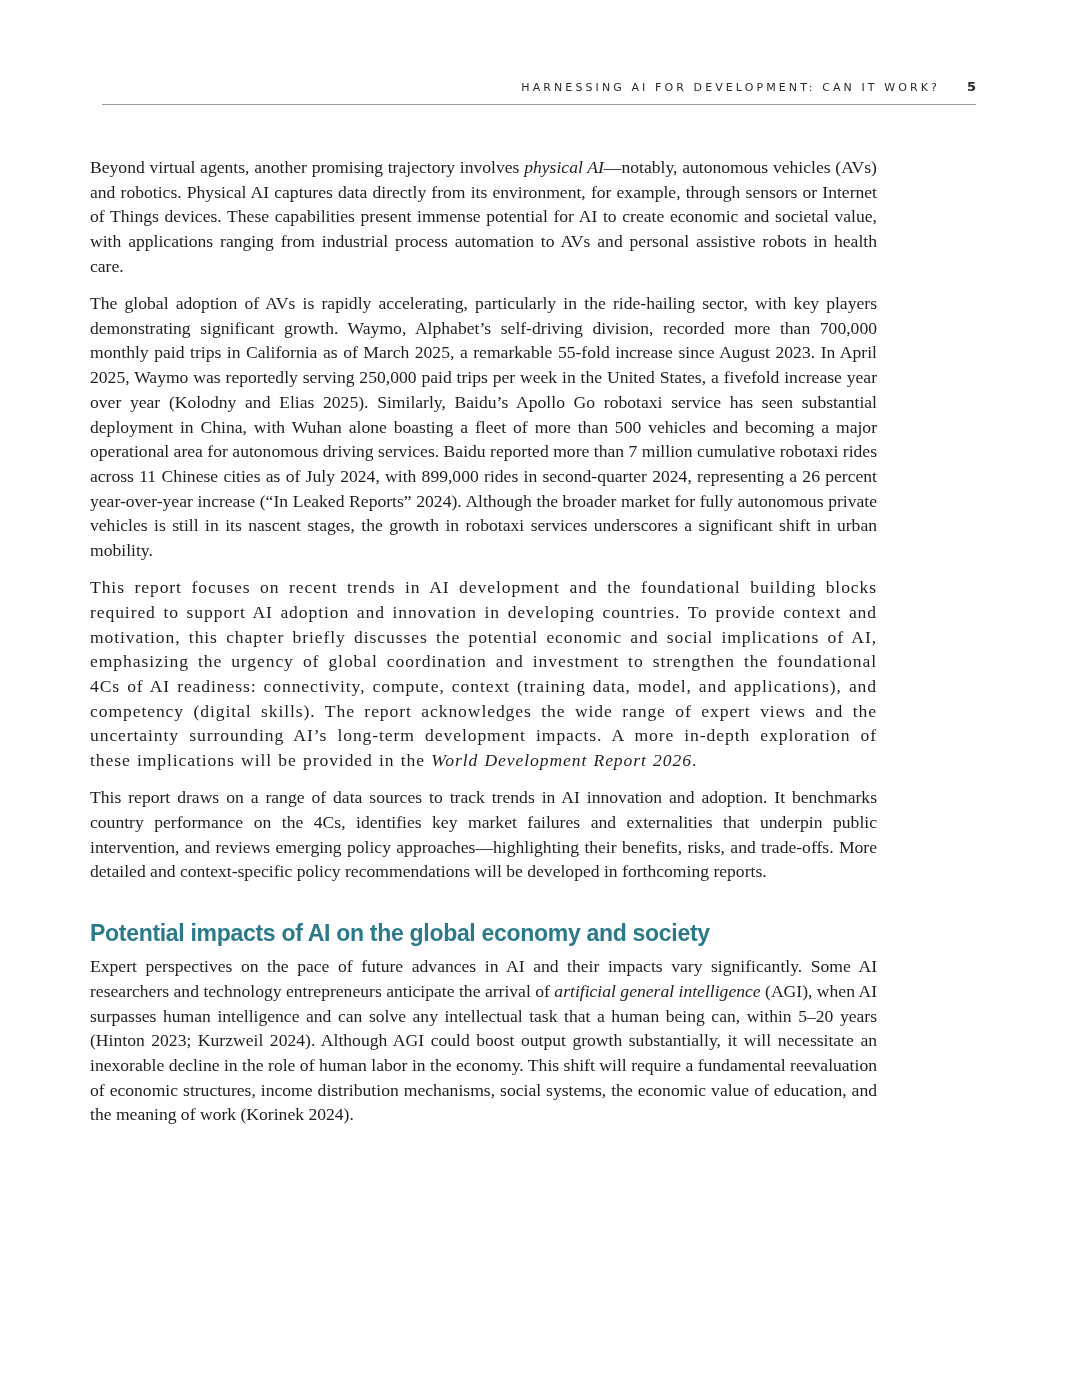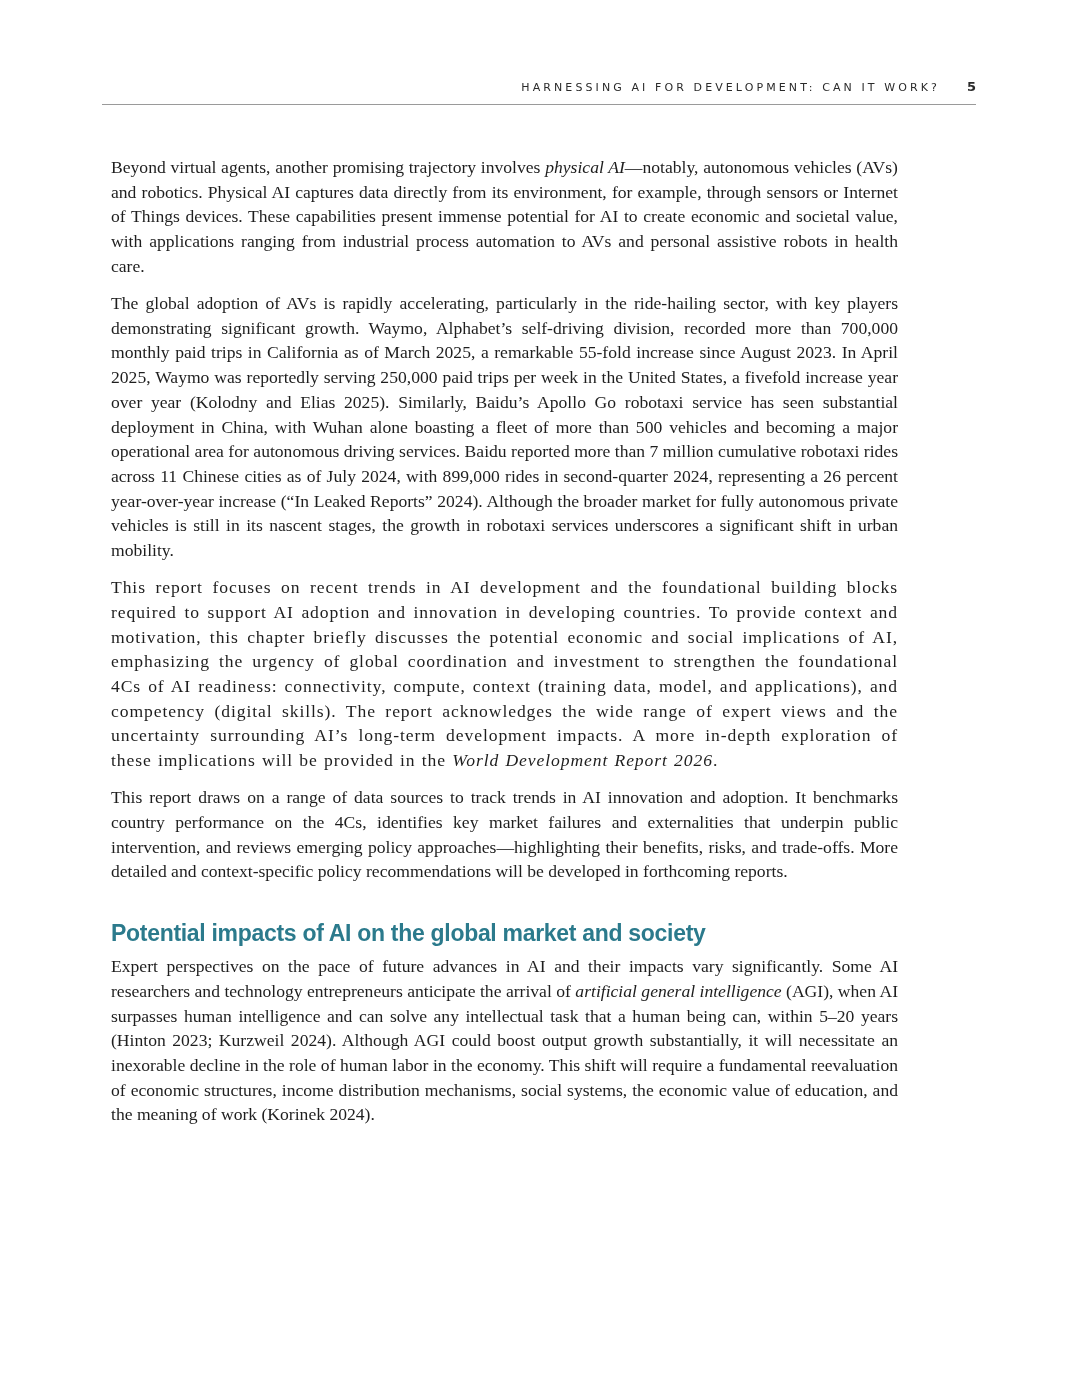--- a/index.html
+++ b/index.html
@@ -12,21 +12,21 @@
     .running-title {
       position: absolute; right: 36px; top: 3px;
       font-family: "DejaVu Sans", sans-serif; font-size: 11px; letter-spacing: 3.1px;
       color: #2a2a2a;
     }
     .page-number {
       position: absolute; right: 0; top: 1px;
       font-family: "DejaVu Sans", sans-serif; font-size: 13px; font-weight: bold; color: #2a2a2a;
     }
     .body {
-      position: absolute; left: 111px; top: 155px; width: 787px;
+      position: absolute; left: 90px; top: 155px; width: 787px;
       font-family: "Liberation Serif", serif; font-size: 17.6px; line-height: 24.7px; color: #1e1e1e;
     }
     .para { margin: 0 0 12.5px 0; text-align: justify; }
     .para.spaced { letter-spacing: 0.9px; word-spacing: 1px; font-family: Liberation Serif, serif; }
     .heading {
       font-family: "Liberation Sans", sans-serif; font-weight: bold; color: #2b7a8c;
       font-size: 23px; line-height: 30px; margin: 34px 0 6px 0; letter-spacing: -0.3px;
     }
     em { font-style: italic; }
   </style>
@@ -44,18 +44,18 @@
 
     <p class="para"><span>Beyond virtual agents, another promising trajectory involves </span><em>physical AI</em><span>—notably, autonomous vehicles (AVs) and robotics. Physical AI captures data directly from its environment, for example, through sensors or Internet of Things devices. These capabilities present immense potential for AI to create economic and societal value, with applications ranging from industrial process automation to AVs and personal assistive robots in health care.</span></p>
 
     <p class="para">The global adoption of AVs is rapidly accelerating, particularly in the ride-hailing sector, with key players demonstrating significant growth. Waymo, Alphabet’s self-driving division, recorded more than 700,000 monthly paid trips in California as of March 2025, a remarkable 55-fold increase since August 2023. In April 2025, Waymo was reportedly serving 250,000 paid trips per week in the United States, a fivefold increase year over year (Kolodny and Elias 2025). Similarly, Baidu’s Apollo Go robotaxi service has seen substantial deployment in China, with Wuhan alone boasting a fleet of more than 500 vehicles and becoming a major operational area for autonomous driving services. Baidu reported more than 7 million cumulative robotaxi rides across 11 Chinese cities as of July 2024, with 899,000 rides in second-quarter 2024, representing a 26 percent year-over-year increase (“In Leaked Reports” 2024). Although the broader market for fully autonomous private vehicles is still in its nascent stages, the growth in robotaxi services underscores a significant shift in urban mobility.</p>
 
 
     <p class="para spaced"><span>This report focuses on recent trends in AI development and the foundational building blocks required to support AI adoption and innovation in developing countries. To provide context and motivation, this chapter briefly discusses the potential economic and social implications of AI, emphasizing the urgency of global coordination and investment to strengthen the foundational 4Cs of AI readiness: connectivity, compute, context (training data, model, and applications), and competency (digital skills). The report acknowledges the wide range of expert views and the uncertainty surrounding AI’s long-term development impacts. A more in-depth exploration of these implications will be provided in the </span><em>World Development Report 2026</em><span>.</span></p>
 
     <p class="para">This report draws on a range of data sources to track trends in AI innovation and adoption. It benchmarks country performance on the 4Cs, identifies key market failures and externalities that underpin public intervention, and reviews emerging policy approaches—highlighting their benefits, risks, and trade-offs. More detailed and context-specific policy recommendations will be developed in forthcoming reports.</p>
 
-    <h2 class="heading">Potential impacts of AI on the global market and society</h2>
+    <h2 class="heading">Potential impacts of AI on the global economy and society</h2>
 
     <p class="para"><span>Expert perspectives on the pace of future advances in AI and their impacts vary significantly. Some AI researchers and technology entrepreneurs anticipate the arrival of </span><em>artificial general intelligence</em><span> (AGI), when AI surpasses human intelligence and can solve any intellectual task that a human being can, within 5–20 years (Hinton 2023; Kurzweil 2024). Although AGI could boost output growth substantially, it will necessitate an inexorable decline in the role of human labor in the economy. This shift will require a fundamental reevaluation of economic structures, income distribution mechanisms, social systems, the economic value of education, and the meaning of work (Korinek 2024).</span></p>
 
   </div>
 </div>
 
 </body></html>

